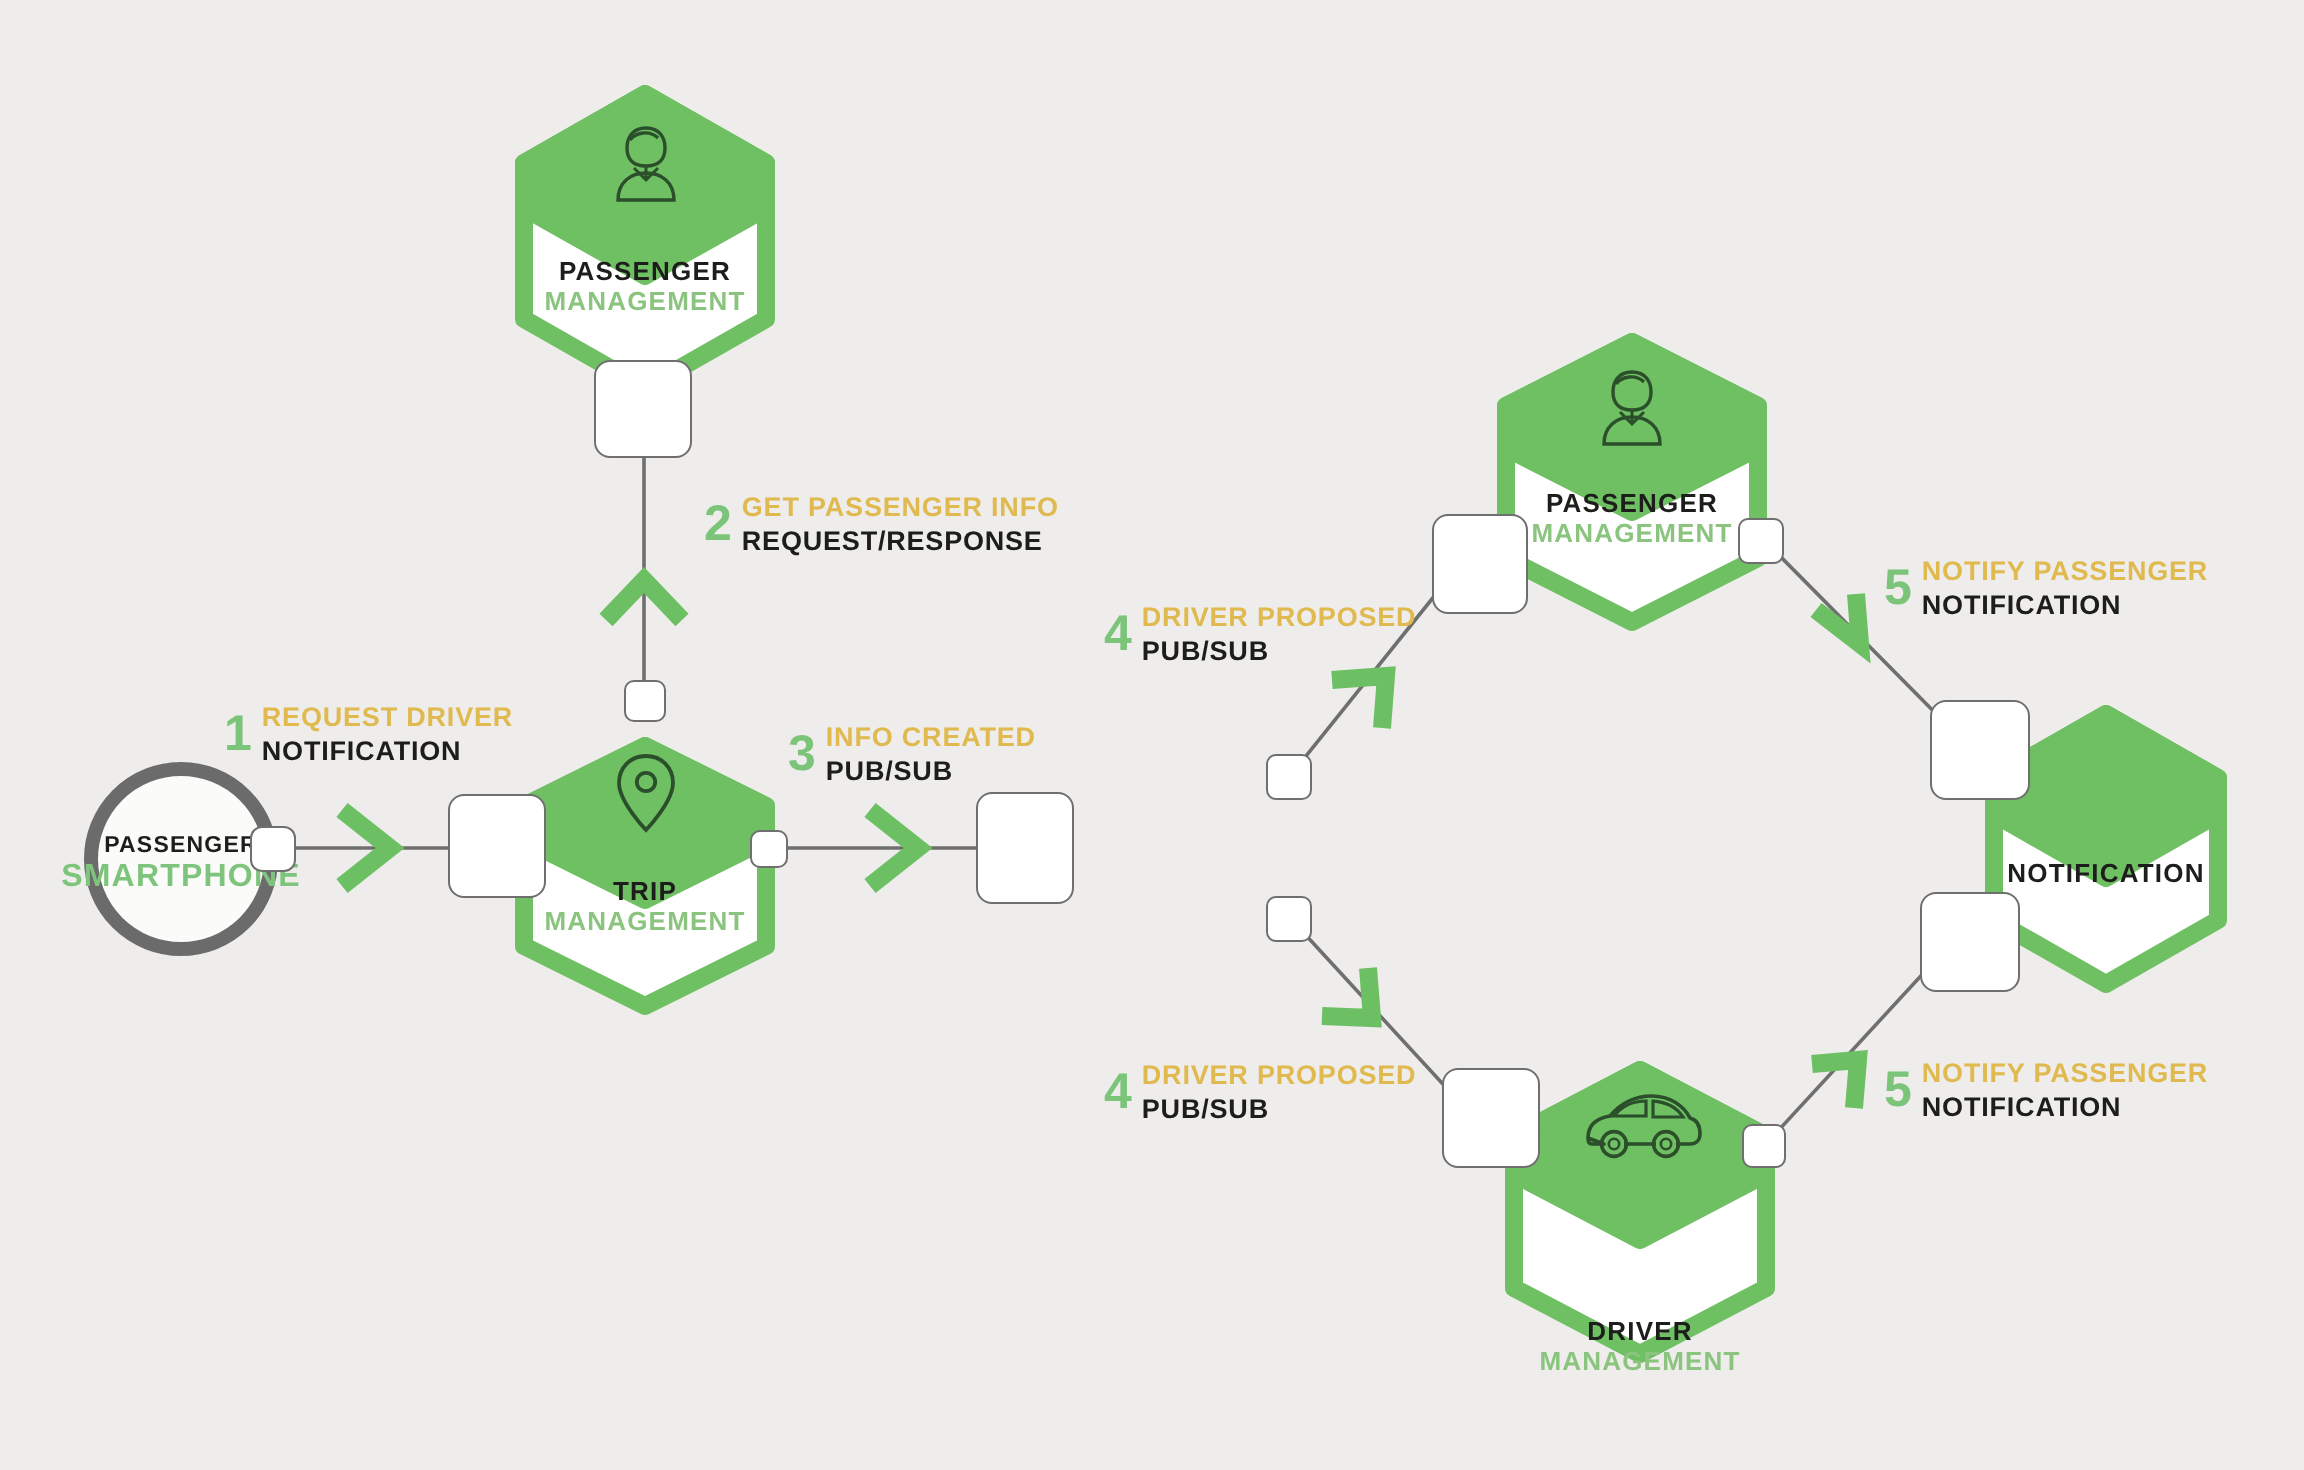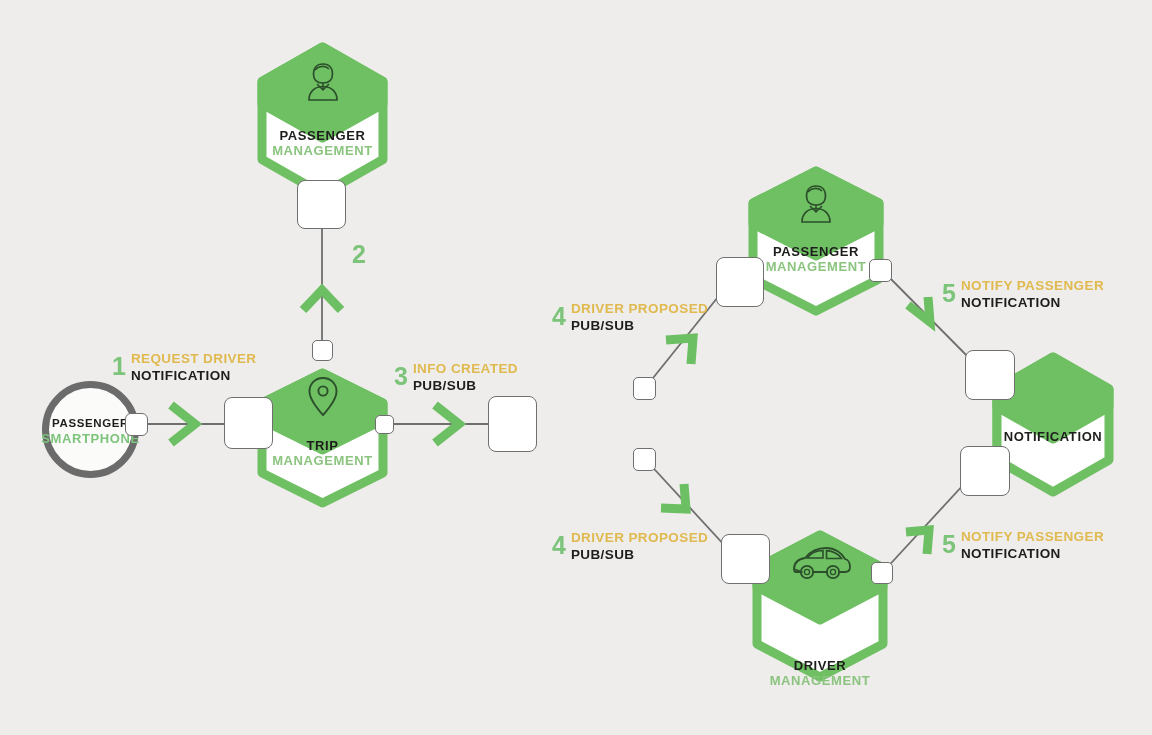--- a/index.html
+++ b/index.html
@@ -103,21 +103,21 @@
     </g>
 
     <g stroke="#6fbf63" stroke-width="5" fill="none">
       <line x1="995" y1="398" x2="995" y2="450"></line>
     </g>
   </svg>
 
   <div class="circle" style="left:42px;top:381px;width:97px;height:97px;">
     <div class="labels">
       <div class="lbl-main" style="font-size:11.5px;">PASSENGER</div>
-      <div class="lbl-sub" style="font-size:13px;color:#7ec47c;">SMARTPHONE</div>
+      <div class="lbl-sub" style="font-size:16px;color:#7ec47c;">SMARTPHONE</div>
     </div>
   </div>
   <div class="port" style="left:125px;top:413px;width:23px;height:23px;"></div>
 
   <div class="node" style="left:253px;top:42px;width:139px;height:157px;">
     <svg class="hex" viewBox="0 0 139 157">
       <path d="M69.5 5 L130 39.5 L130 117.5 L69.5 152 L9 117.5 L9 39.5 Z" fill="#ffffff" stroke="#6fbf63" stroke-width="9" stroke-linejoin="round"></path>
       <path d="M69.5 5 L130 39.5 L130 62 L69.5 96 L9 62 L9 39.5 Z" fill="#6fbf63" stroke="#6fbf63" stroke-width="9" stroke-linejoin="round"></path>
     </svg>
     <svg class="icon-svg" style="left:52px;top:18px;width:36px;height:42px;" viewBox="0 0 36 42">
@@ -210,21 +210,24 @@
   <div class="port" style="left:960px;top:446px;width:50px;height:50px;border-radius:8px;"></div>
 
   <div class="caption" style="left:112px;top:350px;">
     <span class="num">1</span><span class="cap-txt">
       <div class="cap-a">REQUEST DRIVER</div>
       <div class="cap-b">NOTIFICATION</div>
     </span>
   </div>
 
   <div class="caption" style="left:352px;top:245px;">
-    <span class="num">2</span>
+    <span class="num">2</span><span class="cap-txt">
+      <div class="cap-a">GET PASSENGER INFO</div>
+      <div class="cap-b">REQUEST/RESPONSE</div>
+    </span>
   </div>
 
   <div class="caption" style="left:394px;top:360px;">
     <span class="num">3</span><span class="cap-txt">
       <div class="cap-a">INFO CREATED</div>
       <div class="cap-b">PUB/SUB</div>
     </span>
   </div>
 
   <div class="caption" style="left:552px;top:300px;">

